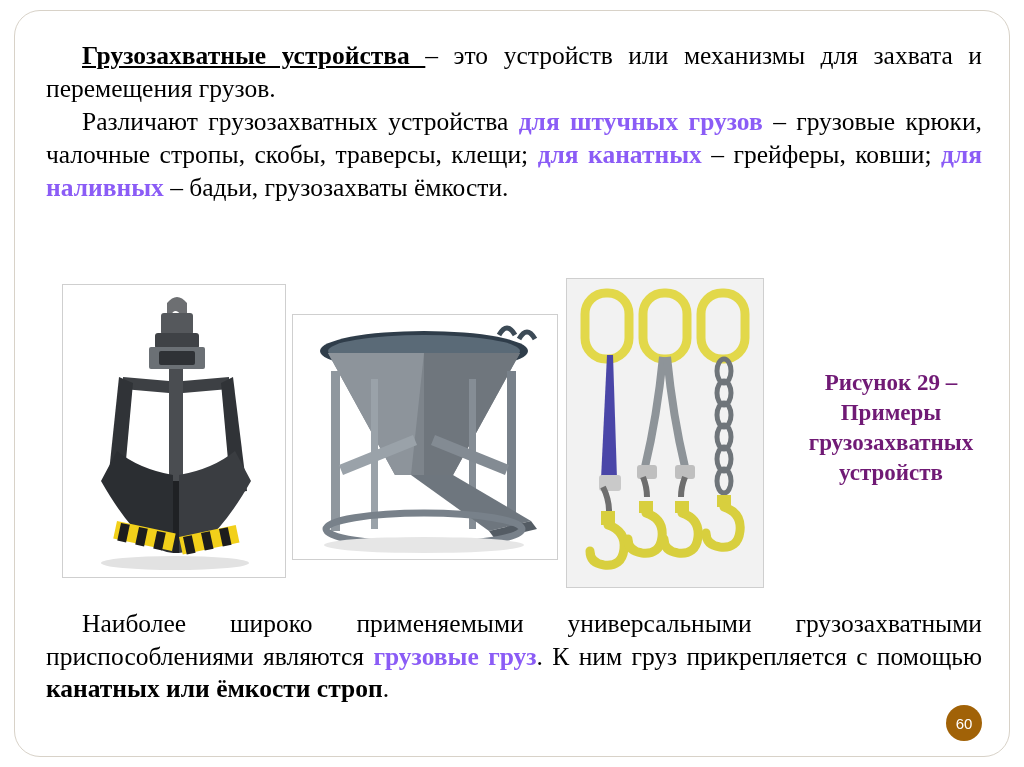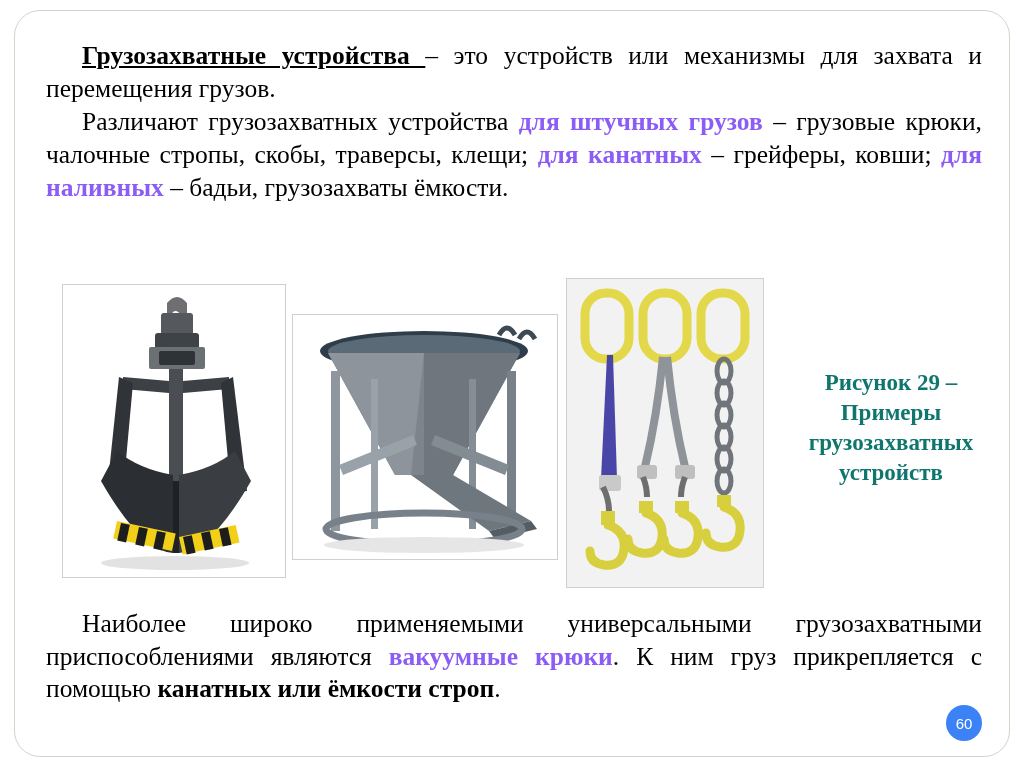--- a/index.html
+++ b/index.html
@@ -68,40 +68,40 @@
 
   .caption {
     position: absolute;
     left: 740px;
     top: 90px;
     width: 210px;
     text-align: center;
     font-size: 23px;
     font-weight: bold;
     line-height: 1.3;
-    color: #0f766e;
+    color: #701a75;
   }
 
   
   .bottom {
     position: absolute;
     left: 46px;
     top: 608px;
     width: 936px;
   }
 
   
   .page-badge {
     position: absolute;
     right: 42px;
     bottom: 26px;
     width: 36px;
     height: 36px;
     border-radius: 50%;
-    background: #3b82f6;
+    background: #a16207;
     color: #ffffff;
     font-family: "Liberation Sans", sans-serif;
     font-size: 15px;
     display: flex;
     align-items: center;
     justify-content: center;
   }
 
   
   .pic svg { display: block; width: 100%; height: 100%; }
@@ -242,18 +242,18 @@
         <path d="M150 216 l14 0 0 12 -14 0 z" fill="#d8cf3e"></path>
         <path d="M157 228 q18 6 16 24 q-2 18 -20 16 q-14 -2 -14 -14" fill="none" stroke="#d8cf3e" stroke-width="9" stroke-linecap="round"></path>
       </svg>
     </div>
 
     <div class="caption">Рисунок 29 – Примеры грузозахватных устройств</div>
   </div>
 
   <div class="bottom">
     <p class="para indent">
-      <span>Наиболее широко применяемыми универсальными грузозахватными приспособлениями являются </span><span class="red">вакуумные крюки</span><span>. К ним груз прикрепляется с помощью </span><span class="bold">канатных или ёмкости строп</span><span>.</span>
+      <span>Наиболее широко применяемыми универсальными грузозахватными приспособлениями являются </span><span class="red">грузовые груз</span><span>. К ним груз прикрепляется с помощью </span><span class="bold">канатных или ёмкости строп</span><span>.</span>
     </p>
   </div>
 
   <div class="page-badge">60</div>
 </div>
 
 </body></html>

